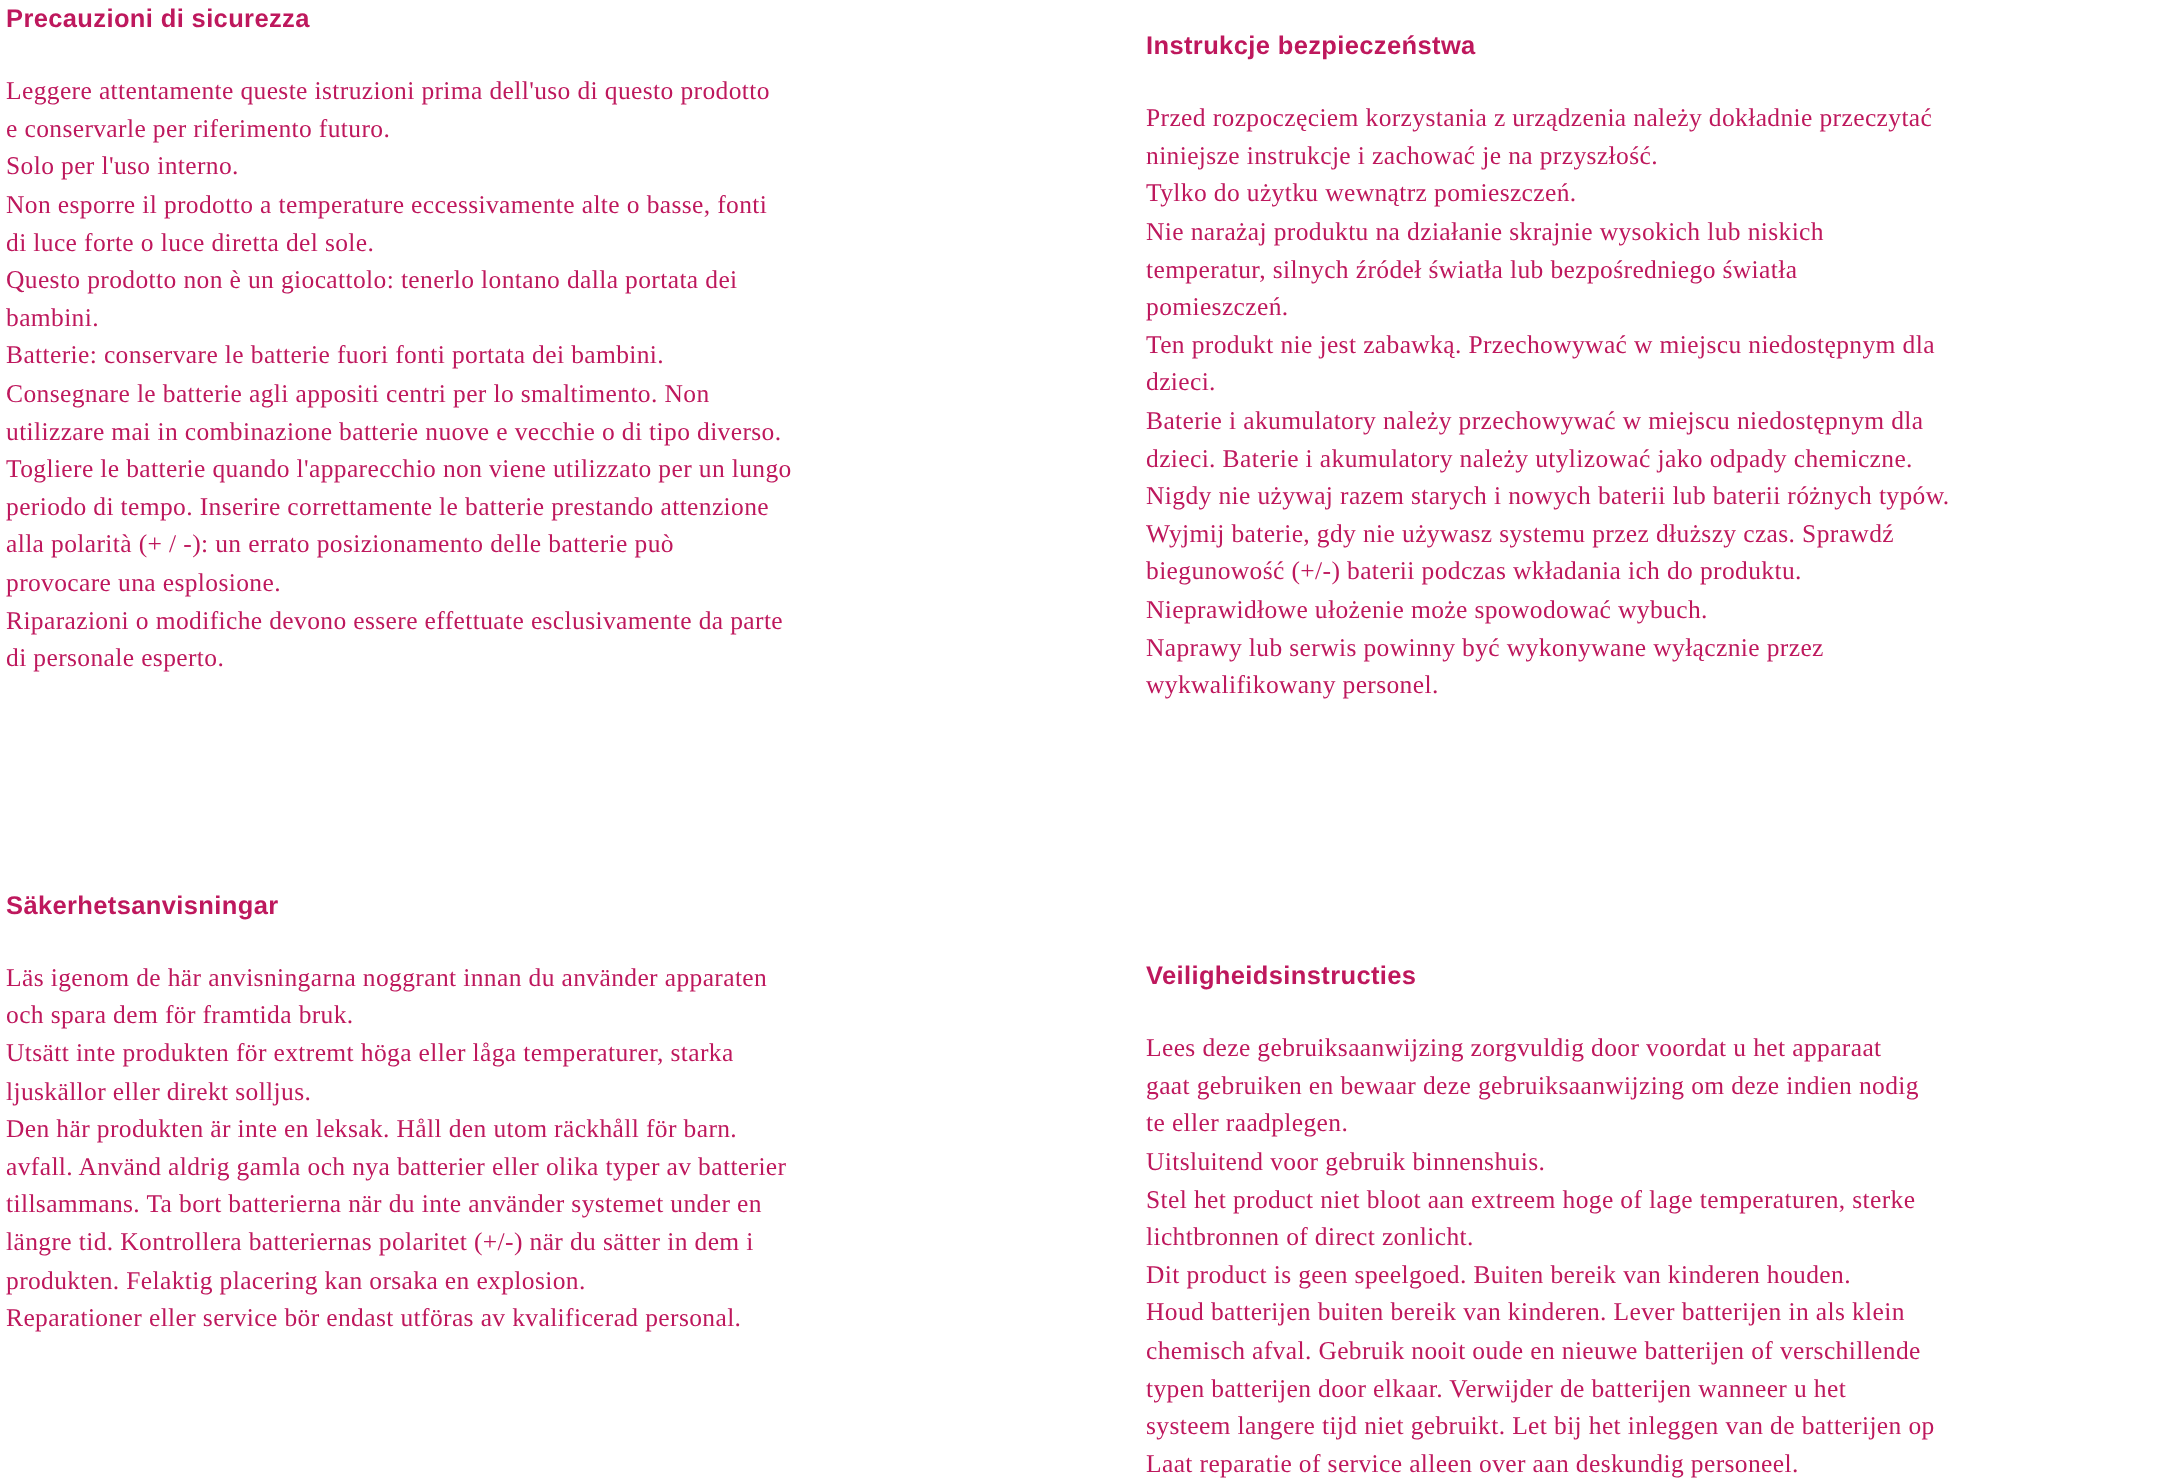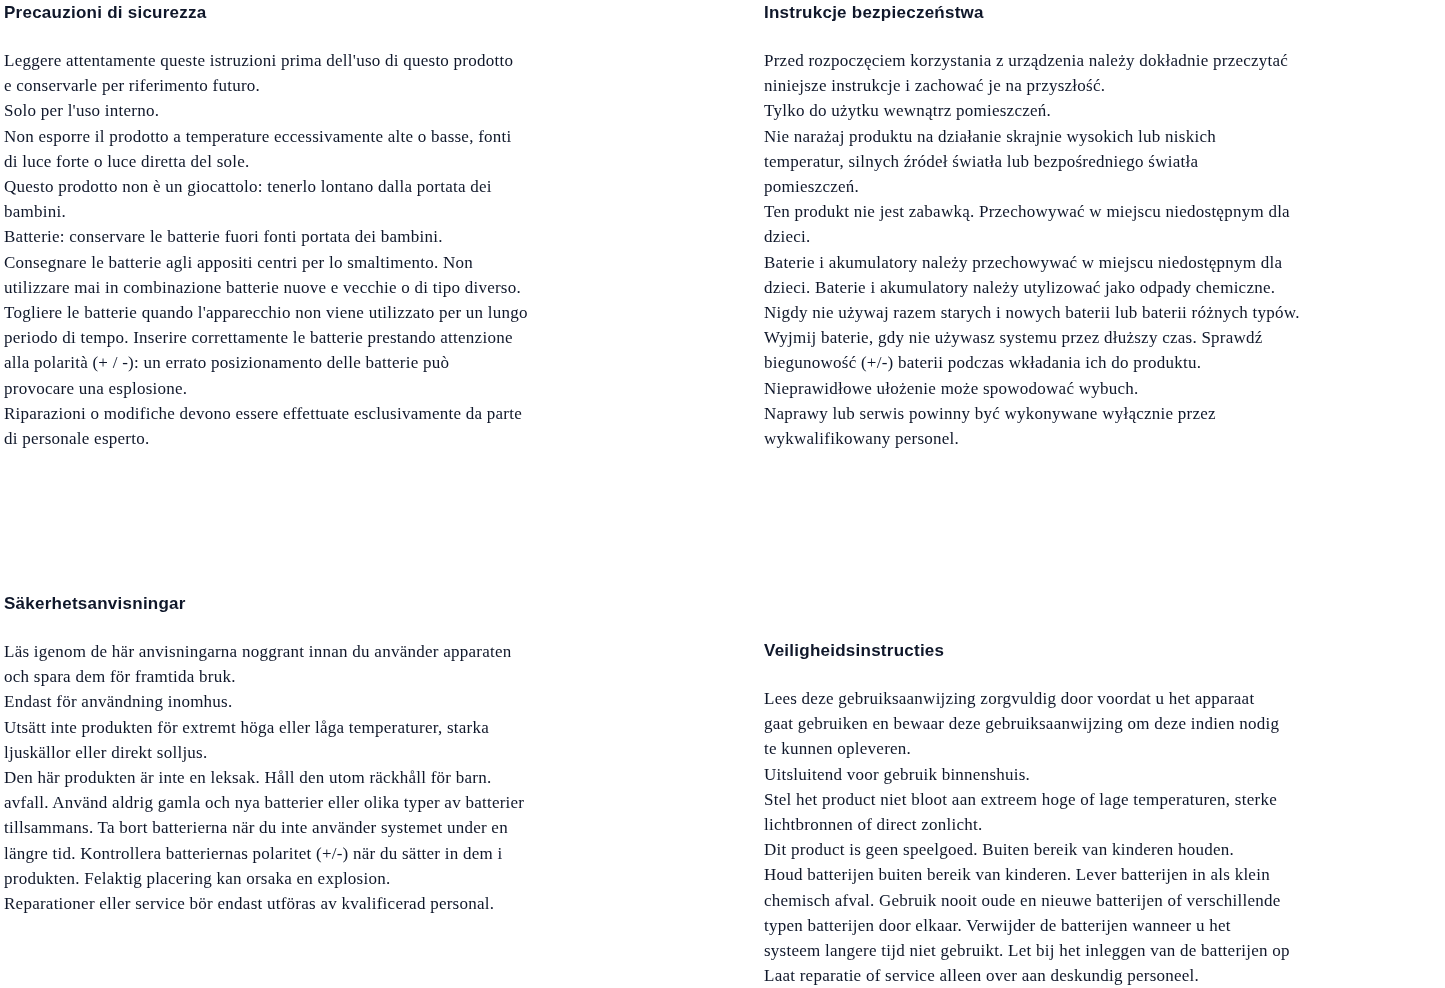--- a/index.html
+++ b/index.html
@@ -14,37 +14,37 @@
     position: relative;
     width: 1445px;
     height: 988px;
     background: #ffffff;
     color: #3a3a3a;
   }
   .section {
     position: absolute;
     font-size: 17px;
     letter-spacing: 0.25px;
-    color: #0f172a;
+    color: #be185d;
   }
   .section .heading {
     font-weight: 700;
     font-size: 17px;
     line-height: 25px;
     margin-bottom: 23px;
     white-space: nowrap;
   }
   .section .line {
     line-height: 25.2px;
     white-space: nowrap;
     font-weight: 400;
     font-family: Liberation Serif, serif;
   }
   .sec-it { left: 4px;   top: 0px;   width: 700px; }
-  .sec-pl { left: 764px; top: 0px;   width: 681px; }
+  .sec-pl { left: 764px; top: 18px;   width: 681px; }
   .sec-sv { left: 4px;   top: 591px; width: 700px; }
   .sec-nl { left: 764px; top: 638px; width: 681px; }
 </style>
 </head>
 <body>
 
 <div class="page">
 
   <div class="section sec-it" lang="it">
     <div class="heading">Precauzioni di sicurezza</div>
@@ -88,38 +88,37 @@
         <div class="line">Naprawy lub serwis powinny być wykonywane wyłącznie przez</div>
         <div class="line">wykwalifikowany personel.</div>
       </div>
   </div>
 
   <div class="section sec-sv" lang="sv">
     <div class="heading">Säkerhetsanvisningar</div>
     <div>
         <div class="line">Läs igenom de här anvisningarna noggrant innan du använder apparaten</div>
         <div class="line">och spara dem för framtida bruk.</div>
-        <div class="line">Endast för användning inomhus.</div>
         <div class="line">Utsätt inte produkten för extremt höga eller låga temperaturer, starka</div>
         <div class="line">ljuskällor eller direkt solljus.</div>
         <div class="line">Den här produkten är inte en leksak. Håll den utom räckhåll för barn.</div>
         <div class="line">avfall. Använd aldrig gamla och nya batterier eller olika typer av batterier</div>
         <div class="line">tillsammans. Ta bort batterierna när du inte använder systemet under en</div>
         <div class="line">längre tid. Kontrollera batteriernas polaritet (+/-) när du sätter in dem i</div>
         <div class="line">produkten. Felaktig placering kan orsaka en explosion.</div>
         <div class="line">Reparationer eller service bör endast utföras av kvalificerad personal.</div>
       </div>
   </div>
 
   <div class="section sec-nl" lang="nl">
     <div class="heading">Veiligheidsinstructies</div>
     <div>
         <div class="line">Lees deze gebruiksaanwijzing zorgvuldig door voordat u het apparaat</div>
         <div class="line">gaat gebruiken en bewaar deze gebruiksaanwijzing om deze indien nodig</div>
-        <div class="line">te kunnen opleveren.</div>
+        <div class="line">te eller raadplegen.</div>
         <div class="line">Uitsluitend voor gebruik binnenshuis.</div>
         <div class="line">Stel het product niet bloot aan extreem hoge of lage temperaturen, sterke</div>
         <div class="line">lichtbronnen of direct zonlicht.</div>
         <div class="line">Dit product is geen speelgoed. Buiten bereik van kinderen houden.</div>
         <div class="line">Houd batterijen buiten bereik van kinderen. Lever batterijen in als klein</div>
         <div class="line">chemisch afval. Gebruik nooit oude en nieuwe batterijen of verschillende</div>
         <div class="line">typen batterijen door elkaar. Verwijder de batterijen wanneer u het</div>
         <div class="line">systeem langere tijd niet gebruikt. Let bij het inleggen van de batterijen op</div>
         <div class="line">Laat reparatie of service alleen over aan deskundig personeel.</div>
       </div>

